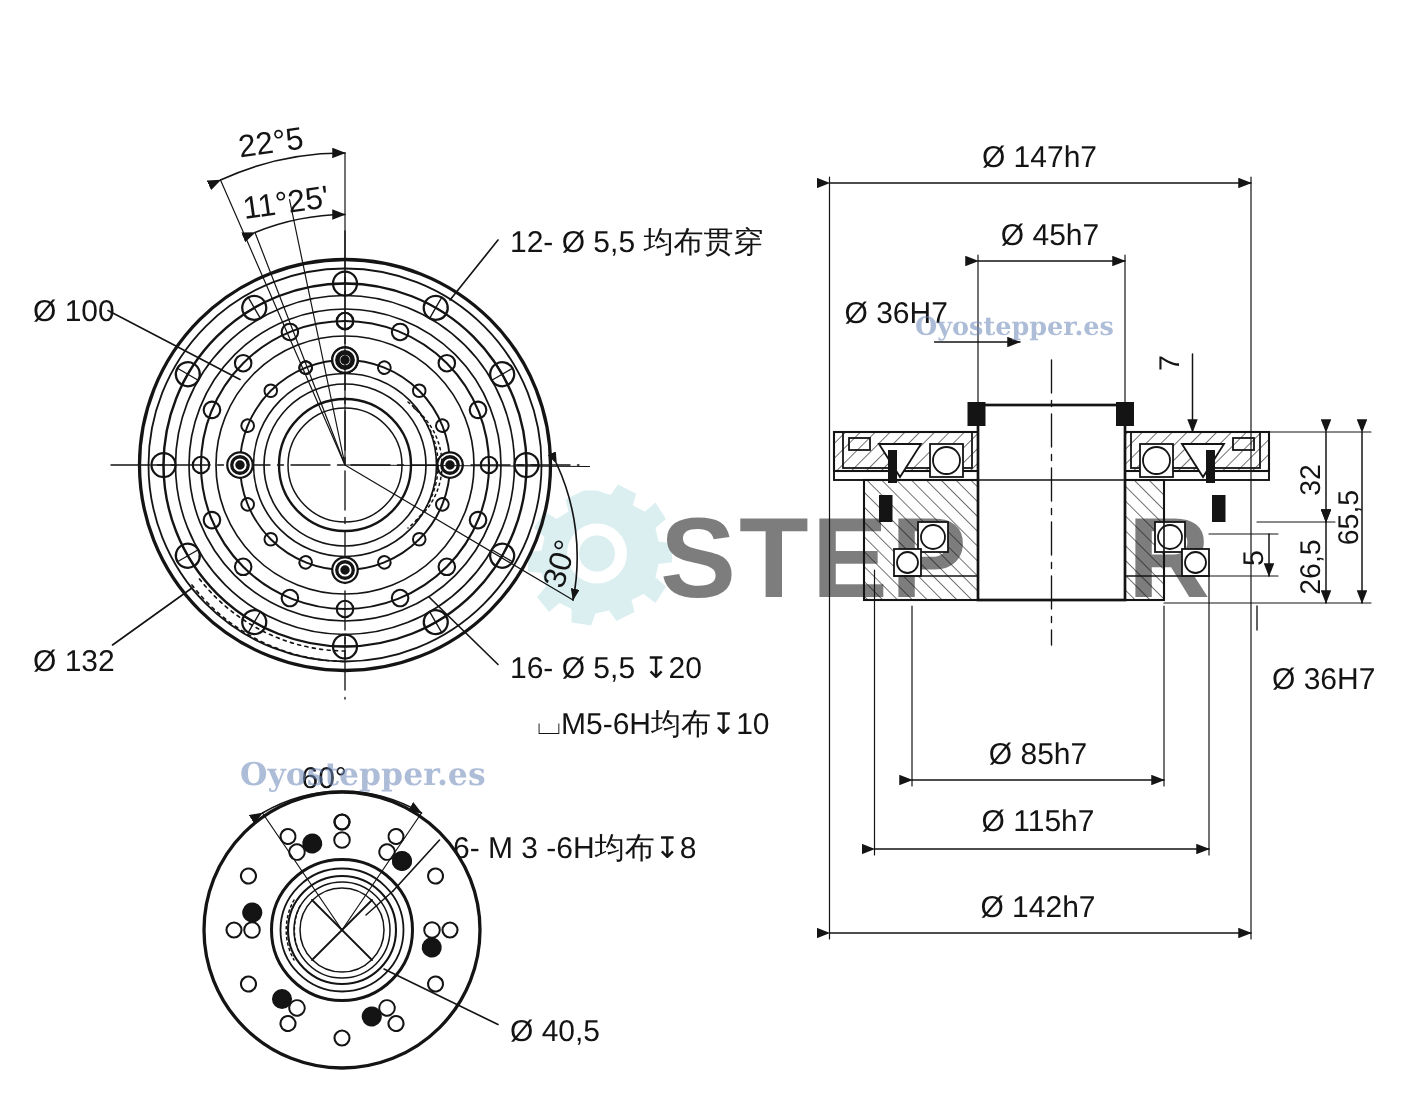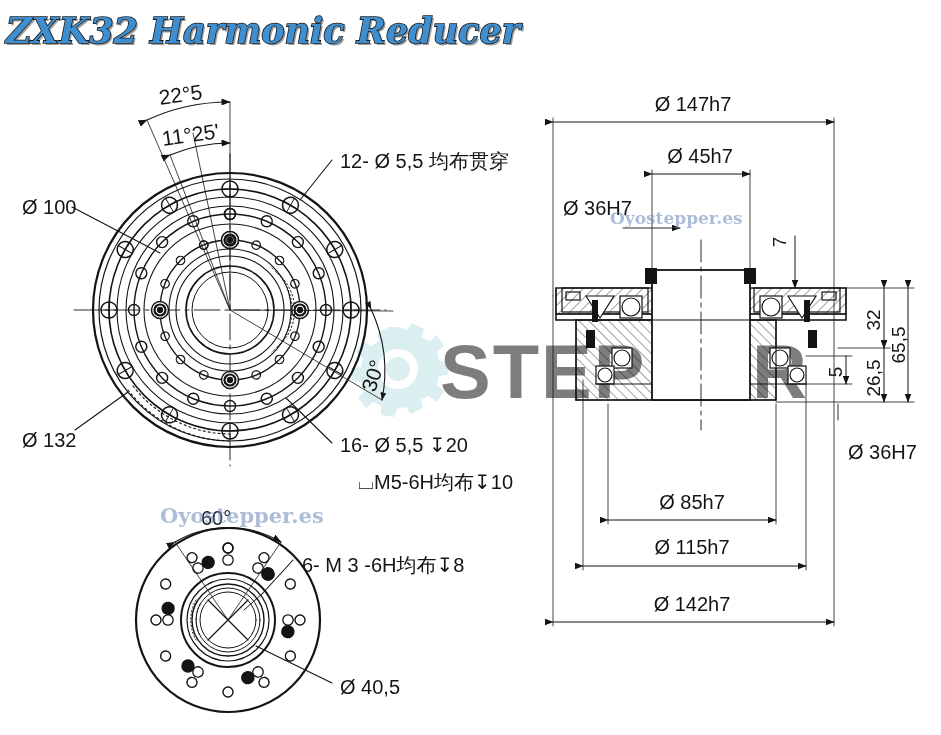--- a/index.html
+++ b/index.html
@@ -24,21 +24,20 @@
   #wm-top{left:610px;top:208px;font-size:17px;font-family:"DejaVu Serif","Liberation Serif",serif;color:#6b86b8;opacity:.55;}
   #wm-mid{left:160px;top:503px;font-size:21px;font-family:"DejaVu Serif","Liberation Serif",serif;color:#6b86b8;opacity:.55;}
   svg{display:block;}
   text{font-family:"Liberation Sans","DejaVu Sans",sans-serif;fill:#141414;}
 </style>
 </head>
 <body>
 
 <div id="root">
 
-  <div id="title">ZXK32 Harmonic Reducer</div>
 
   <svg class="layer" viewBox="0 0 941 735">
     <g opacity="0.55">
       <g transform="translate(398,365) scale(1.0)">
         <path d="M0,-38 L9,-35 L14,-42 L26,-36 L24,-28 L32,-24 L39,-30 L46,-19 L39,-13
                  L41,-4 L50,-3 L50,10 L41,11 L39,20 L46,26 L39,37 L31,31 L23,35 L25,43
                  L13,49 L8,42 L-1,44 L-4,52 L-17,50 L-17,41 L-25,37 L-32,43 L-40,33
                  L-34,26 L-37,17 L-46,16 L-46,3 L-37,2 L-35,-7 L-42,-13 L-35,-24
                  L-27,-19 L-19,-24 L-21,-32 L-9,-38 Z" fill="#bfe3e7"></path>
         <circle cx="0" cy="4" r="20" fill="#ffffff"></circle>

